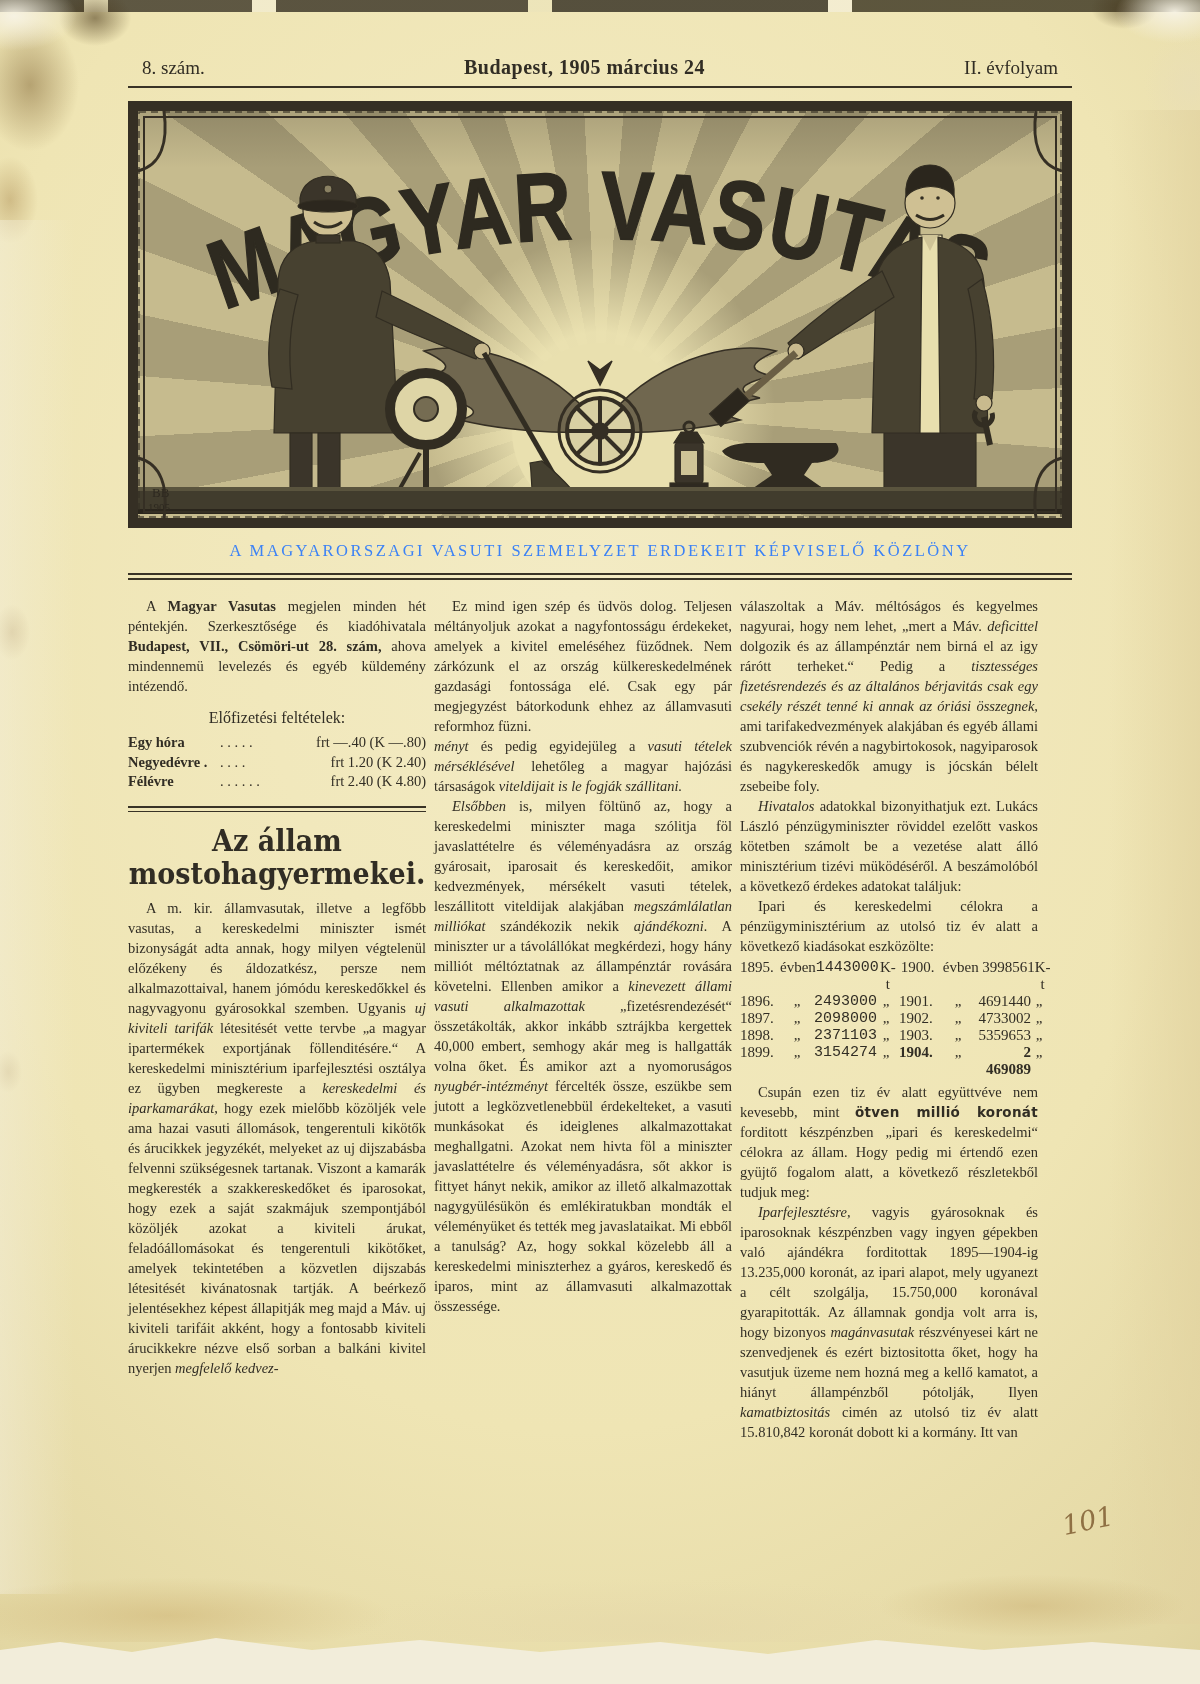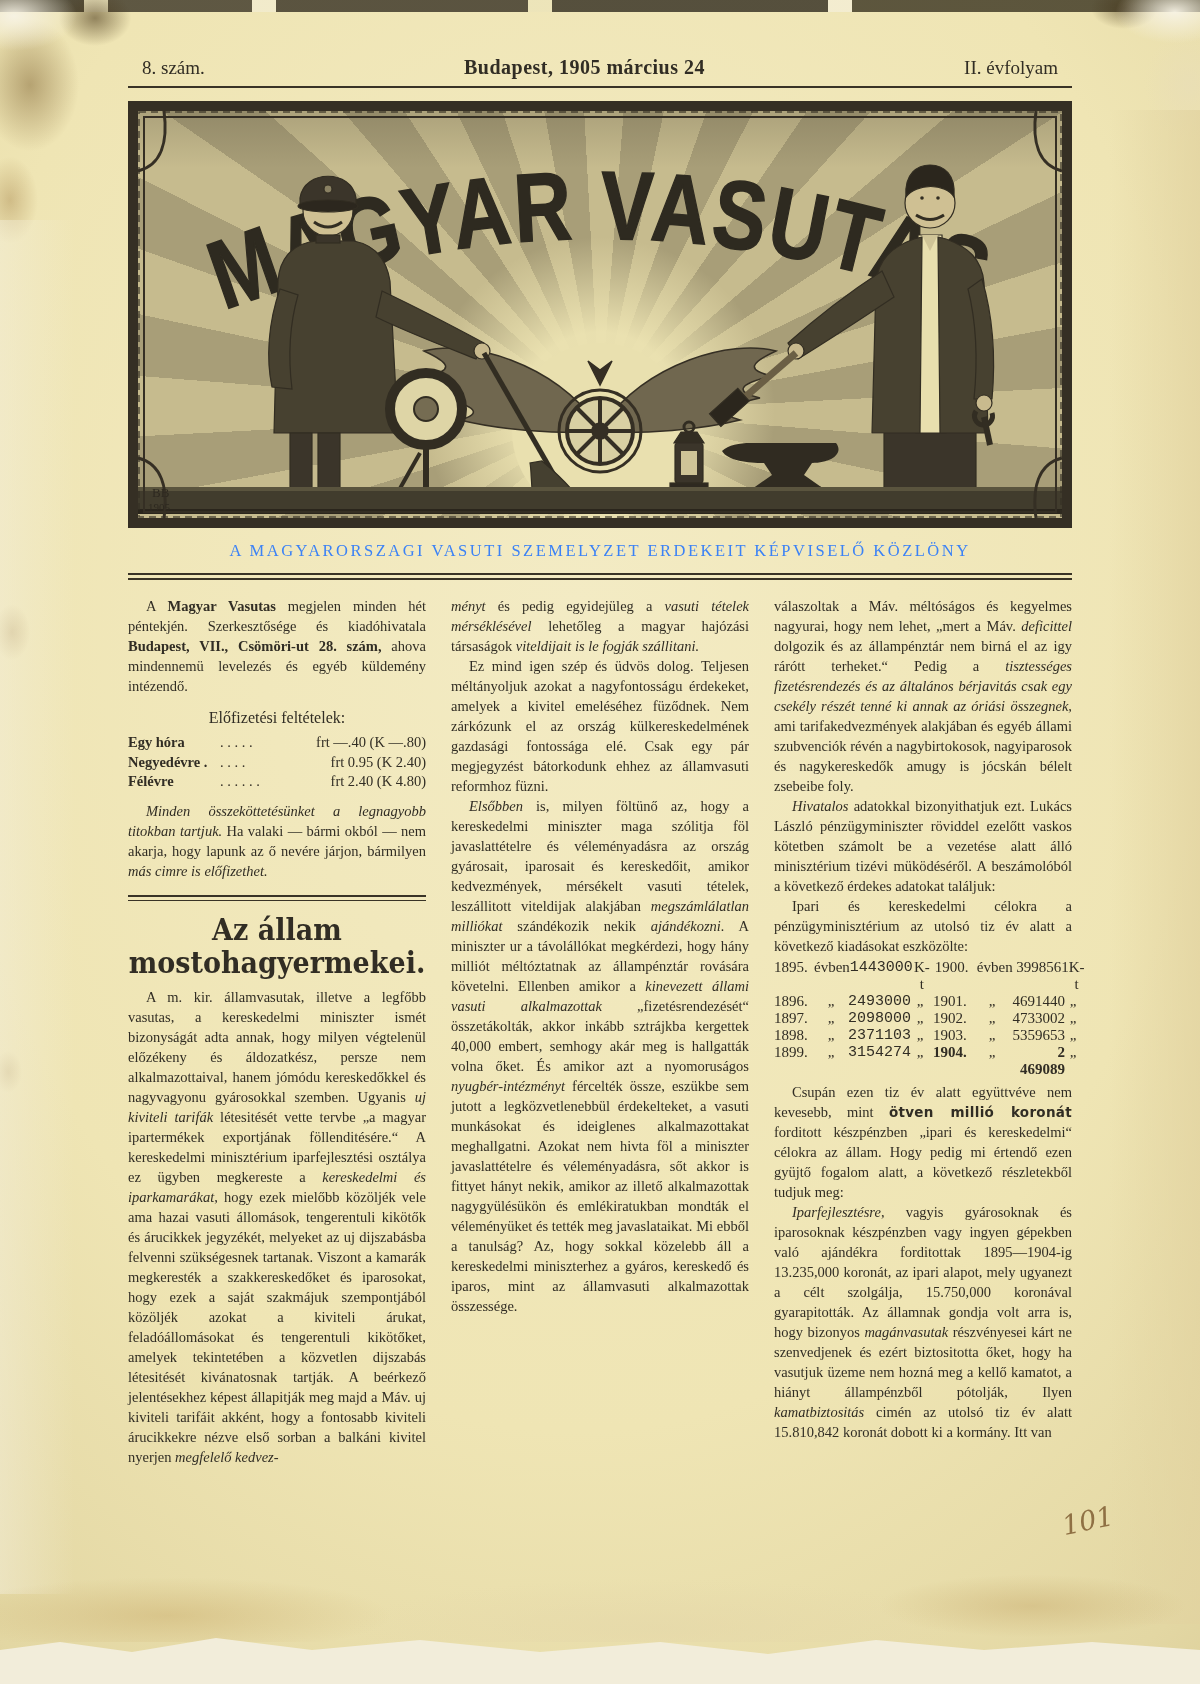--- a/index.html
+++ b/index.html
@@ -42,21 +42,21 @@
 
   .mast{margin-top:13px;position:relative;width:944px;height:427px;}
   .sunrays{position:absolute;inset:10px;background:
       radial-gradient(circle at 50% 74%, rgba(236,227,178,.95) 0 80px, rgba(236,227,178,0) 175px),
       linear-gradient(180deg, rgba(53,47,36,.18), rgba(0,0,0,0) 14%),
       repeating-conic-gradient(from 252deg at 50% 74%, #c6bb8e 0deg 7.5deg, #a89e78 7.5deg 15deg);}
   .mastsvg{position:absolute;inset:0;width:100%;height:100%;}
 
   .caption{margin-top:13px;text-align:center;letter-spacing:2.5px;font-size:16.5px;color:#3b82f6;white-space:nowrap;}
   .drule{margin-top:12px;height:3px;border-top:2px solid #393326;border-bottom:2px solid #393326;}
-  .cols{display:flex;gap:25px;margin-top:16px;}
+  .cols{display:flex;gap:8px;margin-top:16px;}
   .col{width:298px;}
 
   .para{margin:0;text-align:justify;font-size:14.5px;line-height:20px;hyphens:auto;}
   .ind{text-indent:18px;}
   .i{font-style:italic;}
   .b{font-weight:bold;}
   .bb{font-weight:bold;font-family:"DejaVu Sans",sans-serif;font-size:13.5px;letter-spacing:.3px;}
 
   .subh{margin:13px 0 6px;text-align:center;font-size:16px;font-weight:normal;}
   .rates{margin-bottom:9px;}
@@ -215,37 +215,36 @@
       <h3 class="subh">Előfizetési feltételek:</h3>
       <div class="rates">
         <div class="rate">
           <span class="rl">Egy hóra</span>
           <span class="rd">.   .   .   .   .</span>
           <span class="rv">frt —.40 (K —.80)</span>
         </div>
         <div class="rate">
           <span class="rl">Negyedévre .</span>
           <span class="rd">.   .   .   .</span>
-          <span class="rv">frt 0.95 (K 2.40)</span>
+          <span class="rv">frt 1.20 (K 2.40)</span>
         </div>
         <div class="rate">
           <span class="rl">Félévre</span>
           <span class="rd">.   .   .   .   .   .</span>
           <span class="rv">frt 2.40 (K 4.80)</span>
         </div>
       </div>
-      <p class="para ind"><span class="i">Minden összeköttetésünket a legnagyobb titokban tartjuk.</span><span> Ha valaki — bármi okból — nem akarja, hogy lapunk az ő nevére járjon, bármilyen </span><span class="i">más cimre is előfizethet.</span></p>
       <div class="crule"></div>
       <h2 class="headline">Az állam mostohagyermekei.</h2>
       <p class="para ind"><span>A m. kir. államvasutak, illetve a legfőbb vasutas, a kereskedelmi miniszter ismét bizonyságát adta annak, hogy milyen végtelenül előzékeny és áldozatkész, persze nem alkalmazottaival, hanem jómódu kereskedőkkel és nagyvagyonu gyárosokkal szemben. Ugyanis </span><span class="i">uj kiviteli tarifák</span><span> létesitését vette tervbe „a magyar ipartermékek exportjának föllenditésére.“ A kereskedelmi minisztérium iparfejlesztési osztálya ez ügyben megkereste a </span><span class="i">kereskedelmi és iparkamarákat</span><span>, hogy ezek mielőbb közöljék vele ama hazai vasuti állomások, tengerentuli kikötők és árucikkek jegyzékét, melyeket az uj dijszabásba felvenni szükségesnek tartanak. Viszont a kamarák megkeresték a szakkereskedőket és iparosokat, hogy ezek a saját szakmájuk szempontjából közöljék azokat a kiviteli árukat, feladóállomásokat és tengerentuli kikötőket, amelyek tekintetében a közvetlen dijszabás létesitését kivánatosnak tartják. A beérkező jelentésekhez képest állapitják meg majd a Máv. uj kiviteli tarifáit akként, hogy a fontosabb kiviteli árucikkekre nézve első sorban a balkáni kivitel nyerjen </span><span class="i">megfelelő kedvez-</span></p>
     </section>
 
     <section class="col">
+      <p class="para ind"><span>Ez mind igen szép és üdvös dolog. Teljesen méltányoljuk azokat a nagyfontosságu érdekeket, amelyek a kivitel emeléséhez füződnek. Nem zárkózunk el az ország külkereskedelmének gazdasági fontossága elé. Csak egy pár megjegyzést bátorkodunk ehhez az államvasuti reformhoz füzni.</span></p>
       <p class="para"><span class="i">ményt</span><span> és pedig egyidejüleg a </span><span class="i">vasuti tételek mérséklésével</span><span> lehetőleg a magyar hajózási társaságok </span><span class="i">viteldijait is le fogják szállitani.</span></p>
-      <p class="para ind"><span>Ez mind igen szép és üdvös dolog. Teljesen méltányoljuk azokat a nagyfontosságu érdekeket, amelyek a kivitel emeléséhez füződnek. Nem zárkózunk el az ország külkereskedelmének gazdasági fontossága elé. Csak egy pár megjegyzést bátorkodunk ehhez az államvasuti reformhoz füzni.</span></p>
       <p class="para ind"><span class="i">Elsőbben</span><span> is, milyen föltünő az, hogy a kereskedelmi miniszter maga szólitja föl javaslattételre és véleményadásra az ország gyárosait, iparosait és kereskedőit, amikor kedvezmények, mérsékelt vasuti tételek, leszállitott viteldijak alakjában </span><span class="i">megszámlálatlan milliókat</span><span> szándékozik nekik </span><span class="i">ajándékozni.</span><span> A miniszter ur a távolállókat megkérdezi, hogy hány milliót méltóztatnak az állampénztár rovására követelni. Ellenben amikor a </span><span class="i">kinevezett állami vasuti alkalmazottak</span><span> „fizetésrendezését“ összetákolták, akkor inkább sztrájkba kergettek 40,000 embert, semhogy akár meg is hallgatták volna őket. És amikor azt a nyomoruságos </span><span class="i">nyugbér-intézményt</span><span> fércelték össze, eszükbe sem jutott a legközvetlenebbül érdekelteket, a vasuti munkásokat és ideiglenes alkalmazottakat meghallgatni. Azokat nem hivta föl a miniszter javaslattételre és véleményadásra, sőt akkor is fittyet hányt nekik, amikor az illető alkalmazottak nagygyülésükön és emlékiratukban mondták el véleményüket és tették meg javaslataikat. Mi ebből a tanulság? Az, hogy sokkal közelebb áll a kereskedelmi miniszterhez a gyáros, kereskedő és iparos, mint az államvasuti alkalmazottak összessége.</span></p>
     </section>
 
     <section class="col">
       <p class="para"><span>válaszoltak a Máv. méltóságos és kegyelmes nagyurai, hogy nem lehet, „mert a Máv. </span><span class="i">deficittel</span><span> dolgozik és az állampénztár nem birná el az igy rárótt terheket.“ Pedig a </span><span class="i">tisztességes fizetésrendezés és az általános bérjavitás csak egy csekély részét tenné ki annak az óriási összegnek,</span><span> ami tarifakedvezmények alakjában és egyéb állami szubvenciók révén a nagybirtokosok, nagyiparosok és nagykereskedők amugy is jócskán bélelt zsebeibe foly.</span></p>
       <p class="para ind"><span class="i">Hivatalos</span><span> adatokkal bizonyithatjuk ezt. Lukács László pénzügyminiszter röviddel ezelőtt vaskos kötetben számolt be a vezetése alatt álló minisztérium tizévi müködéséről. A beszámolóból a következő érdekes adatokat találjuk:</span></p>
       <p class="para ind"><span>Ipari és kereskedelmi célokra a pénzügyminisztérium az utolsó tiz év alatt a következő kiadásokat eszközölte:</span></p>
       <div class="datatable">
         <div class="trow">
             <span class="c1">1895.</span>

